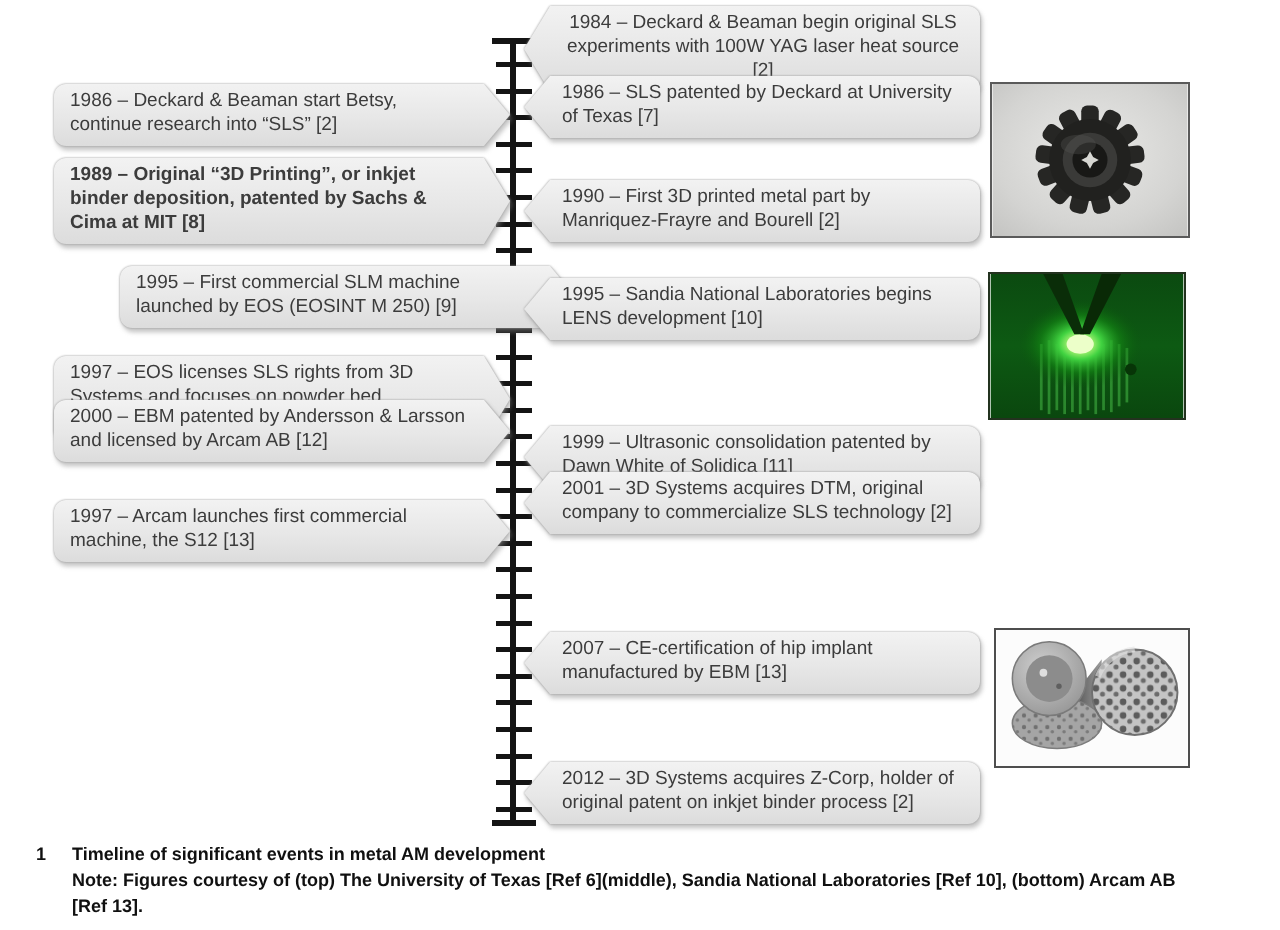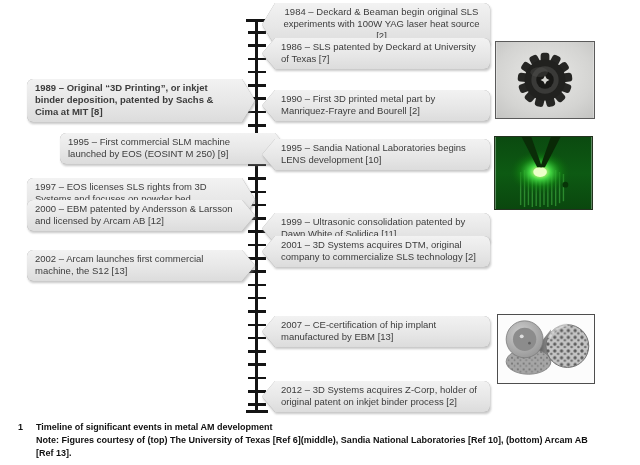--- a/index.html
+++ b/index.html
@@ -43,34 +43,37 @@
 
 <div class="stage">
 
   <div class="timeline">
     <div class="tl-ticks"></div>
     <div class="tl-line"></div>
     <div class="tl-cap top"></div>
     <div class="tl-cap bottom"></div>
   </div>
 
+  <div class="co left" style="left:27px;top:42px;width:228px;">
+    <div class="shape"><span>1986 – Deckard &amp; Beaman start Betsy, continue research into “SLS” [2]</span></div>
+  </div>
   <div class="co left" style="left:27px;top:79px;width:228px;font-weight:bold;">
     <div class="shape"><span>1989 – Original “3D Printing”, or inkjet binder deposition, patented by Sachs &amp; Cima at MIT [8]</span></div>
   </div>
   <div class="co left" style="left:27px;top:133px;width:228px;padding-left:33px;">
     <div class="shape"><span>1995 – First commercial SLM machine launched by EOS (EOSINT M 250) [9]</span></div>
   </div>
   <div class="co left" style="left:27px;top:178px;width:228px;">
     <div class="shape"><span>1997 – EOS licenses SLS rights from 3D Systems and focuses on powder bed technology [9]</span></div>
   </div>
   <div class="co left" style="left:27px;top:200px;width:228px;">
     <div class="shape"><span>2000 – EBM patented by Andersson &amp; Larsson and licensed by Arcam AB [12]</span></div>
   </div>
   <div class="co left" style="left:27px;top:250px;width:228px;">
-    <div class="shape"><span>2002 – Arcam launches first commercial machine, the S12 [13]</span></div>
+    <div class="shape"><span>1997 – Arcam launches first commercial machine, the S12 [13]</span></div>
   </div>
 
   <div class="co right" style="left:262px;top:3px;width:228px;text-align:center;">
     <div class="shape"><span>1984 – Deckard &amp; Beaman begin original SLS experiments with 100W YAG laser heat source [2]</span></div>
   </div>
   <div class="co right" style="left:262px;top:38px;width:228px;">
     <div class="shape"><span>1986 – SLS patented by Deckard at University of Texas [7]</span></div>
   </div>
   <div class="co right" style="left:262px;top:90px;width:228px;">
     <div class="shape"><span>1990 – First 3D printed metal part by Manriquez-Frayre and Bourell [2]</span></div>

